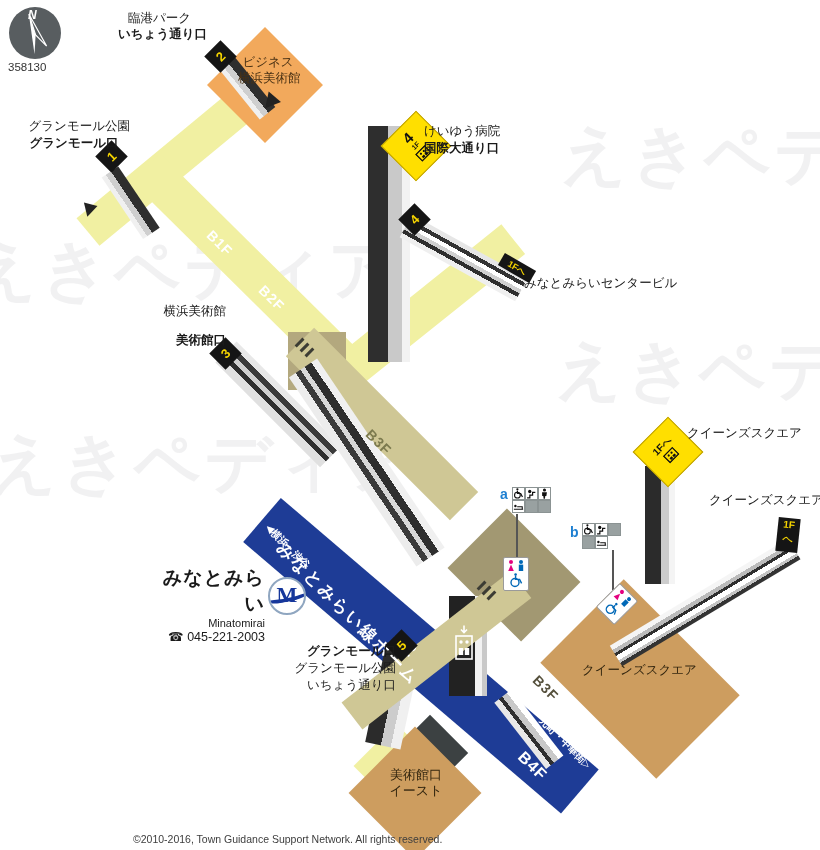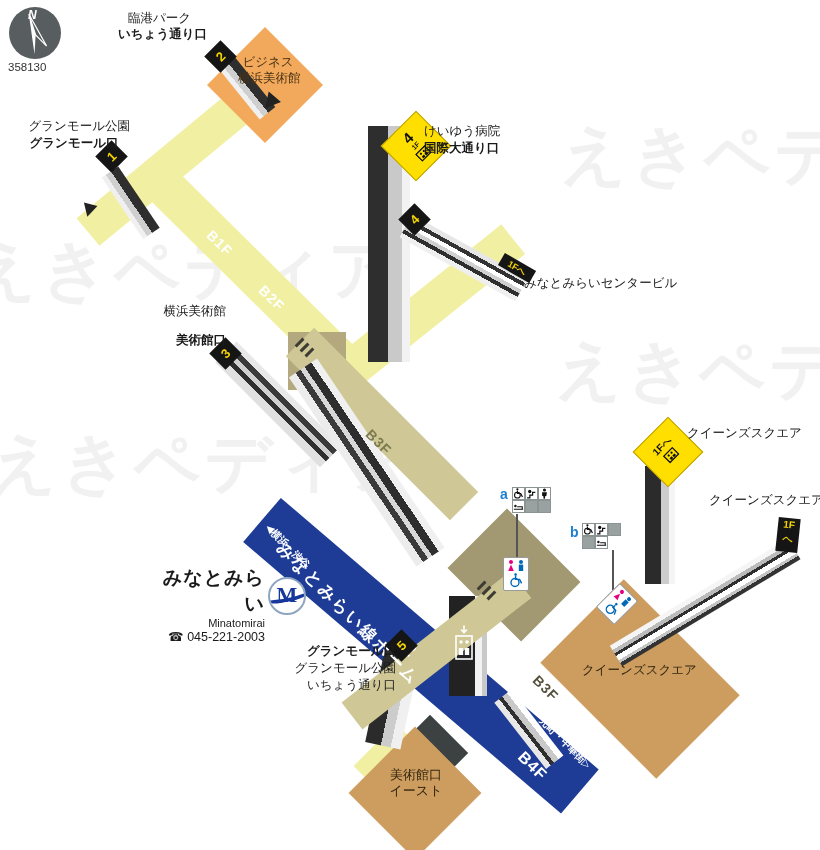--- a/index.html
+++ b/index.html
@@ -267,14 +267,15 @@
       <circle cx="27" cy="27" r="26" fill="#585d60"></circle>
       <g transform="rotate(-18 27 27)">
         <polygon points="27,7 20,47 27,29" fill="#fff"></polygon>
         <polygon points="27,7 34,43 27,29" fill="none" stroke="#fff" stroke-width="1.2"></polygon>
       </g>
     </svg>
     <div class="abs" style="left:20px;top:2px;color:#fff;font-weight:bold;font-size:12px;font-style:italic;">N</div>
   </div>
   <div class="lab" style="left:8px;top:60px;font-size:11.5px;color:#333;z-index:10;text-align:center;">358130</div>
 
+  <div class="lab" style="left:133px;top:833px;font-size:10.5px;color:#3d3d3d;z-index:10;">©2010-2016, Town Guidance Support Network. All rights reserved.</div>
 
 </div>
 
 </body></html>

